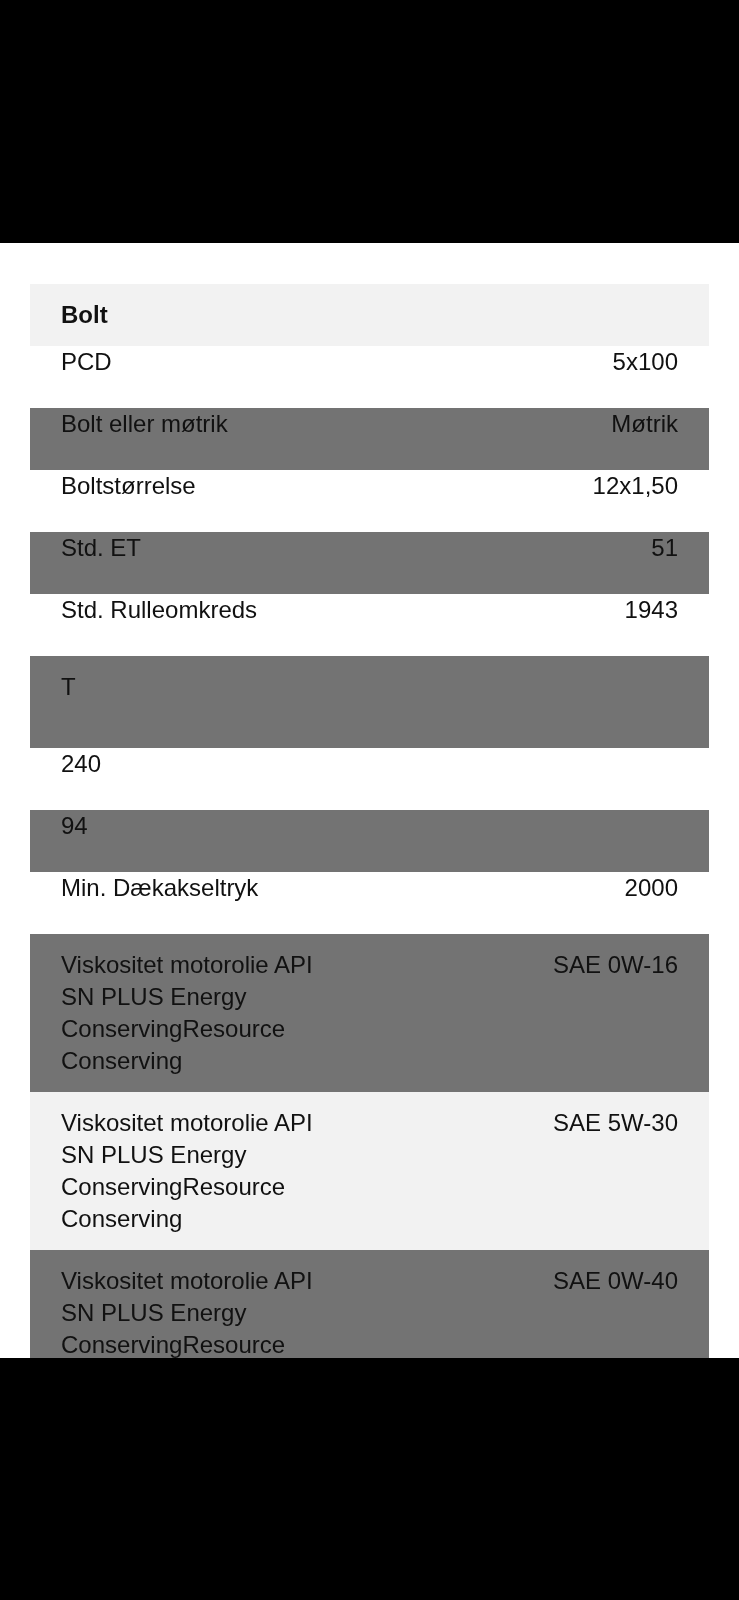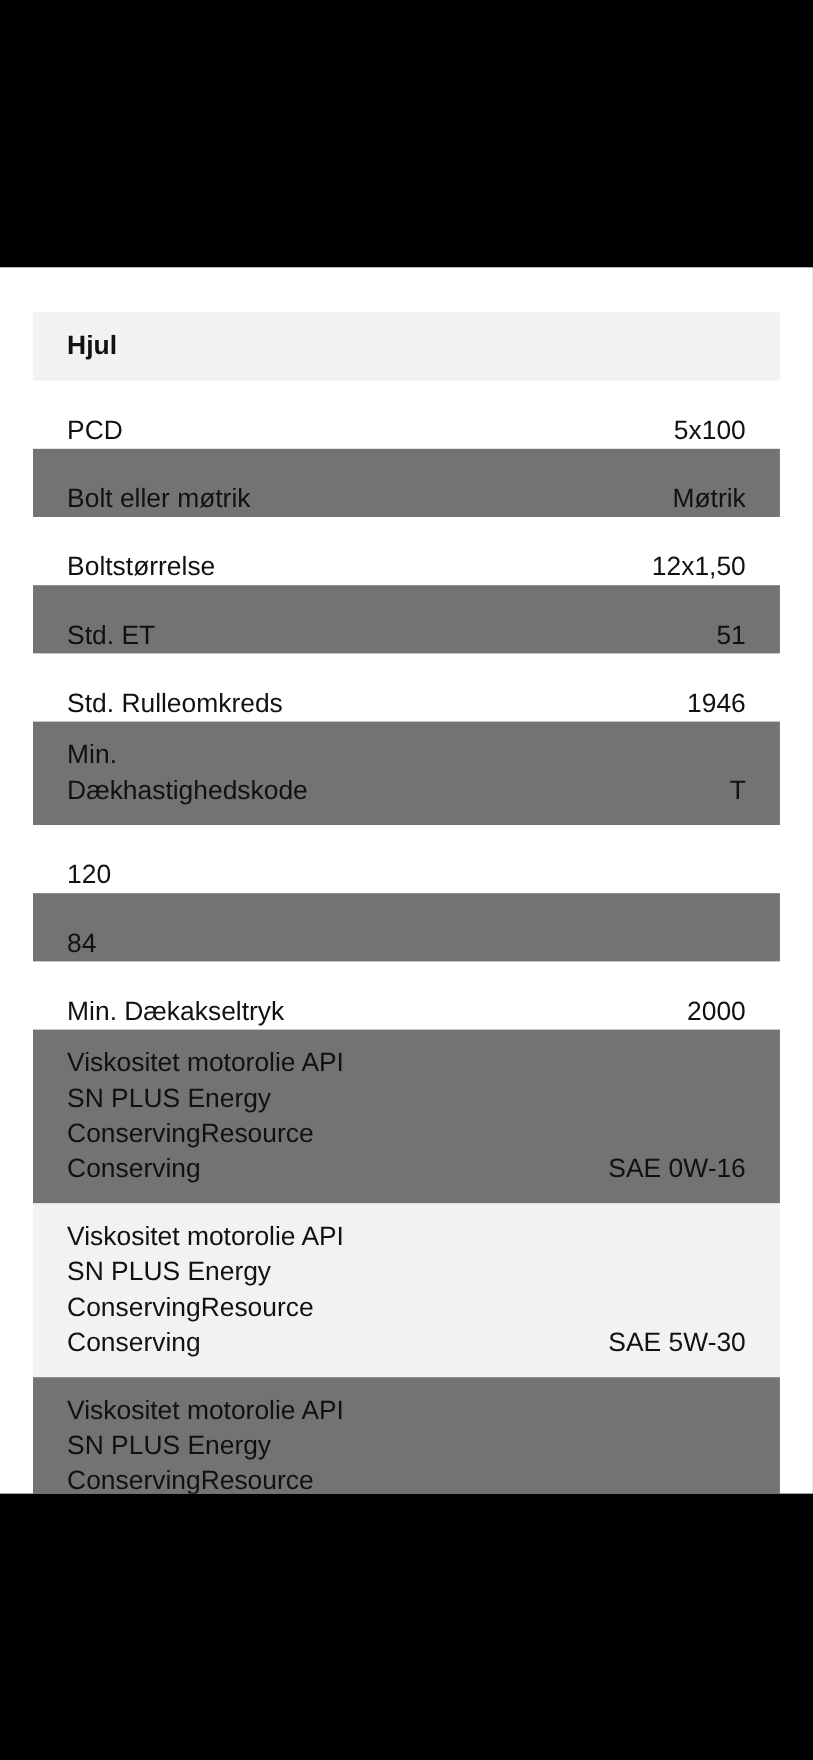--- a/index.html
+++ b/index.html
@@ -15,69 +15,68 @@
     }
     .bottom-black { position: absolute; left: 0; top: 1358px; width: 739px; height: 242px; background: #000; }
     .table {
       position: absolute; left: 30px; top: 41px; width: 679px;
     }
     .hdr {
       height: 62px; background: #f2f2f2; display: flex; align-items: center;
       padding-left: 31px; font-weight: bold; font-size: 24px;
     }
     .row {
-      display: flex; align-items: flex-end; justify-content: space-between;
+      display: flex; align-items: flex-start; justify-content: space-between;
       padding: 0 31px; min-height: 62px; font-size: 24px; line-height: 32px;
     }
     .row.alt { background: #737373; }
     .row.dark { background: #f2f2f2; }
     .row.tall { padding-top: 15px; padding-bottom: 15px; }
     .lbl { max-width: 270px; }
     .val { text-align: right; white-space: nowrap; }
   </style>
 </head>
 <body>
 
 <div class="top-black"></div>
 
 <div class="viewport">
   <div class="table">
     <div class="hdr">
-      <span>Hjul</span>
+      <span>Bolt</span>
     </div>
 
     <div class="row">
       <span class="lbl">PCD</span>
       <span class="val">5x100</span>
     </div>
     <div class="row alt">
       <span class="lbl">Bolt eller møtrik</span>
       <span class="val">Møtrik</span>
     </div>
     <div class="row">
       <span class="lbl">Boltstørrelse</span>
       <span class="val">12x1,50</span>
     </div>
     <div class="row alt">
       <span class="lbl">Std. ET</span>
       <span class="val">51</span>
     </div>
     <div class="row">
       <span class="lbl">Std. Rulleomkreds</span>
-      <span class="val">1946</span>
+      <span class="val">1943</span>
     </div>
     <div class="row alt tall" style="min-height:92px;">
-      <span class="lbl" style="max-width:250px;">Min. Dækhastighedskode</span>
       <span class="val">T</span>
     </div>
     <div class="row">
-      <span class="val">120</span>
+      <span class="val">240</span>
     </div>
     <div class="row alt">
-      <span class="val">84</span>
+      <span class="val">94</span>
     </div>
     <div class="row">
       <span class="lbl">Min. Dækakseltryk</span>
       <span class="val">2000</span>
     </div>
     <div class="row alt tall" style="min-height:158px;">
       <span class="lbl">Viskositet motorolie API SN PLUS Energy ConservingResource Conserving</span>
       <span class="val">SAE 0W-16</span>
     </div>
     <div class="row dark tall" style="min-height:158px;">

